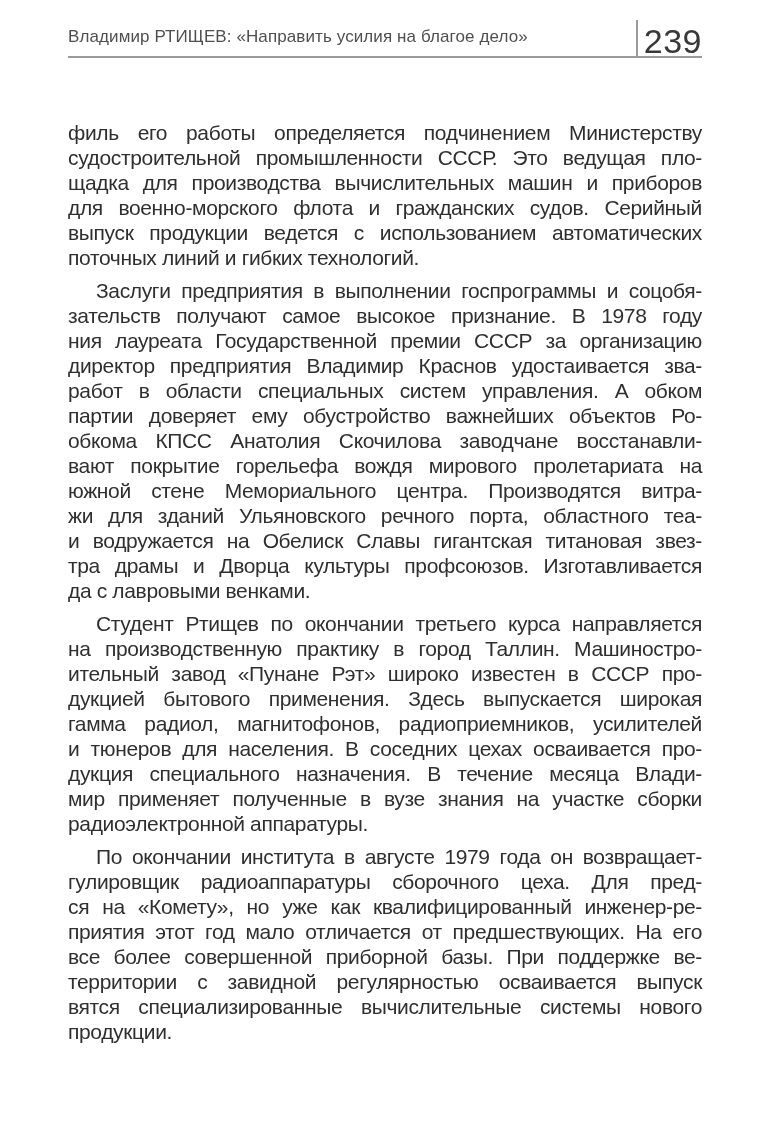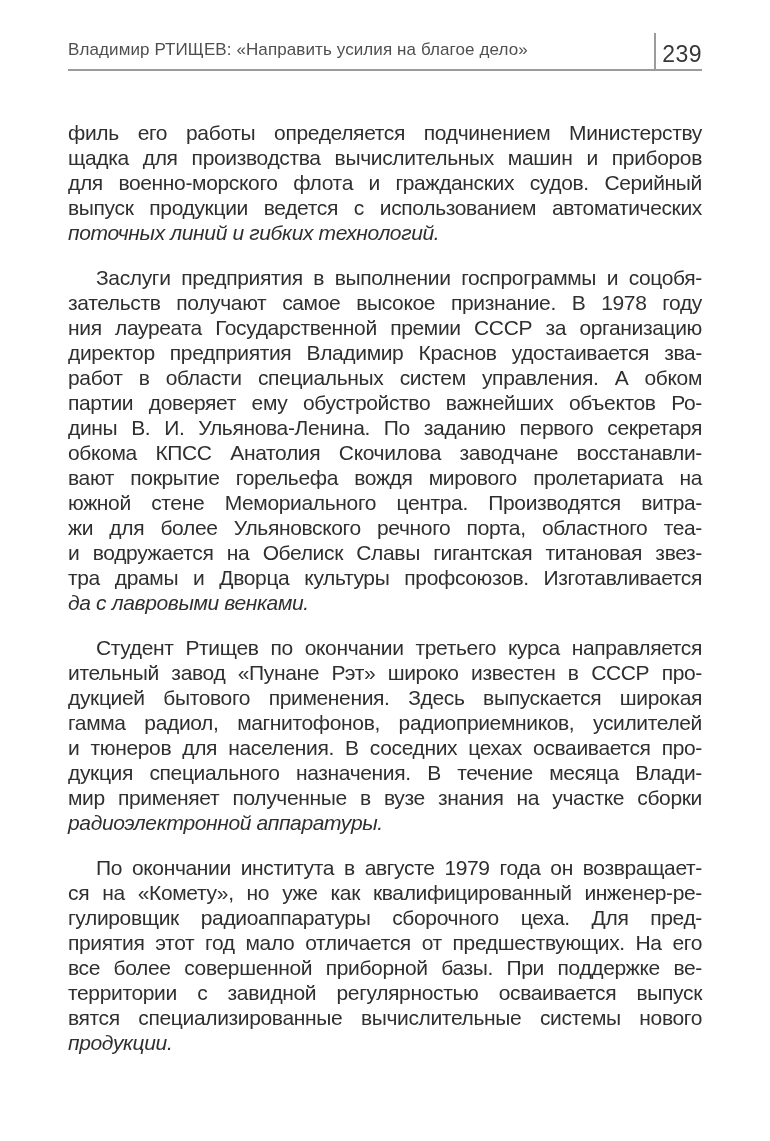--- a/index.html
+++ b/index.html
@@ -14,21 +14,21 @@
   body{
     width:770px;height:1141px;
     position:relative;
     font-family:"Liberation Sans","DejaVu Sans",sans-serif;
     overflow:hidden;
   }
   
   .page-header{
     position:absolute;
     left:68px;top:0;
-    width:634px;height:71px;
+    width:634px;height:58px;
   }
   .running-title{
     position:absolute;
     left:0;bottom:11px;
     font-size:17px;
     line-height:20px;
     color:var(--header-text);
     letter-spacing:0.1px;
     white-space:nowrap;
   }
@@ -41,97 +41,97 @@
   .pagenum-box{
     position:absolute;
     right:0;bottom:2px;
     height:36px;
     border-left:2px solid var(--rule);
     padding-left:6px;
     display:flex;
     align-items:flex-end;
   }
   .page-number{
-    font-size:23px;
+    font-size:34px;
     line-height:30px;
     color:var(--pagenum);
     letter-spacing:0.5px;
   }
   
   .page-content{
     position:absolute;
     left:68px;top:120px;
     width:634px;
     color:var(--text);
     font-size:21px;
     line-height:25px;
     letter-spacing:-0.35px;
   }
   .paragraph{margin:0;}
-  .paragraph.indent{margin-top:20px;}
+  .paragraph.indent{margin-top:8px;}
   .paragraph.indent .line.first{text-indent:28px;}
   .line{
     text-align:justify;
     text-align-last:justify;
   }
   .line.last{
     text-align-last:left;
-    font-style:italic;
   }
 </style>
 </head>
 <body>
 
 <header class="page-header">
   <span class="running-title">Владимир РТИЩЕВ: «Направить усилия на благое дело»</span>
   <div class="pagenum-box">
     <span class="page-number">239</span>
   </div>
   <div class="header-rule"></div>
 </header>
 
 <main class="page-content">
   <div id="paragraphs">
       <div class="paragraph">
         <div class="line first">филь его работы определяется подчинением Министерству</div>
+        <div class="line">судостроительной промышленности СССР. Это ведущая пло-</div>
         <div class="line">щадка для производства вычислительных машин и приборов</div>
         <div class="line">для военно-морского флота и гражданских судов. Серийный</div>
         <div class="line">выпуск продукции ведется с использованием автоматических</div>
         <div class="line last">поточных линий и гибких технологий.</div>
       </div>
       <div class="paragraph indent">
         <div class="line first">Заслуги предприятия в выполнении госпрограммы и соцобя-</div>
         <div class="line">зательств получают самое высокое признание. В 1978 году</div>
         <div class="line">ния лауреата Государственной премии СССР за организацию</div>
         <div class="line">директор предприятия Владимир Краснов удостаивается зва-</div>
         <div class="line">работ в области специальных систем управления. А обком</div>
         <div class="line">партии доверяет ему обустройство важнейших объектов Ро-</div>
-        <div class="line">дины В. И. Ульянова-Ленина. По заданию первого секретаря</div>
         <div class="line">обкома КПСС Анатолия Скочилова заводчане восстанавли-</div>
         <div class="line">вают покрытие горельефа вождя мирового пролетариата на</div>
         <div class="line">южной стене Мемориального центра. Производятся витра-</div>
-        <div class="line">жи для более Ульяновского речного порта, областного теа-</div>
+        <div class="line">жи для зданий Ульяновского речного порта, областного теа-</div>
         <div class="line">и водружается на Обелиск Славы гигантская титановая звез-</div>
         <div class="line">тра драмы и Дворца культуры профсоюзов. Изготавливается</div>
         <div class="line last">да с лавровыми венками.</div>
       </div>
       <div class="paragraph indent">
         <div class="line first">Студент Ртищев по окончании третьего курса направляется</div>
+        <div class="line">на производственную практику в город Таллин. Машиностро-</div>
         <div class="line">ительный завод «Пунане Рэт» широко известен в СССР про-</div>
         <div class="line">дукцией бытового применения. Здесь выпускается широкая</div>
         <div class="line">гамма радиол, магнитофонов, радиоприемников, усилителей</div>
         <div class="line">и тюнеров для населения. В соседних цехах осваивается про-</div>
         <div class="line">дукция специального назначения. В течение месяца Влади-</div>
         <div class="line">мир применяет полученные в вузе знания на участке сборки</div>
         <div class="line last">радиоэлектронной аппаратуры.</div>
       </div>
       <div class="paragraph indent">
         <div class="line first">По окончании института в августе 1979 года он возвращает-</div>
+        <div class="line">гулировщик радиоаппаратуры сборочного цеха. Для пред-</div>
         <div class="line">ся на «Комету», но уже как квалифицированный инженер-ре-</div>
-        <div class="line">гулировщик радиоаппаратуры сборочного цеха. Для пред-</div>
         <div class="line">приятия этот год мало отличается от предшествующих. На его</div>
         <div class="line">все более совершенной приборной базы. При поддержке ве-</div>
         <div class="line">территории с завидной регулярностью осваивается выпуск</div>
         <div class="line">вятся специализированные вычислительные системы нового</div>
         <div class="line last">продукции.</div>
       </div>
     </div>
 </main>
 
 </body></html>

